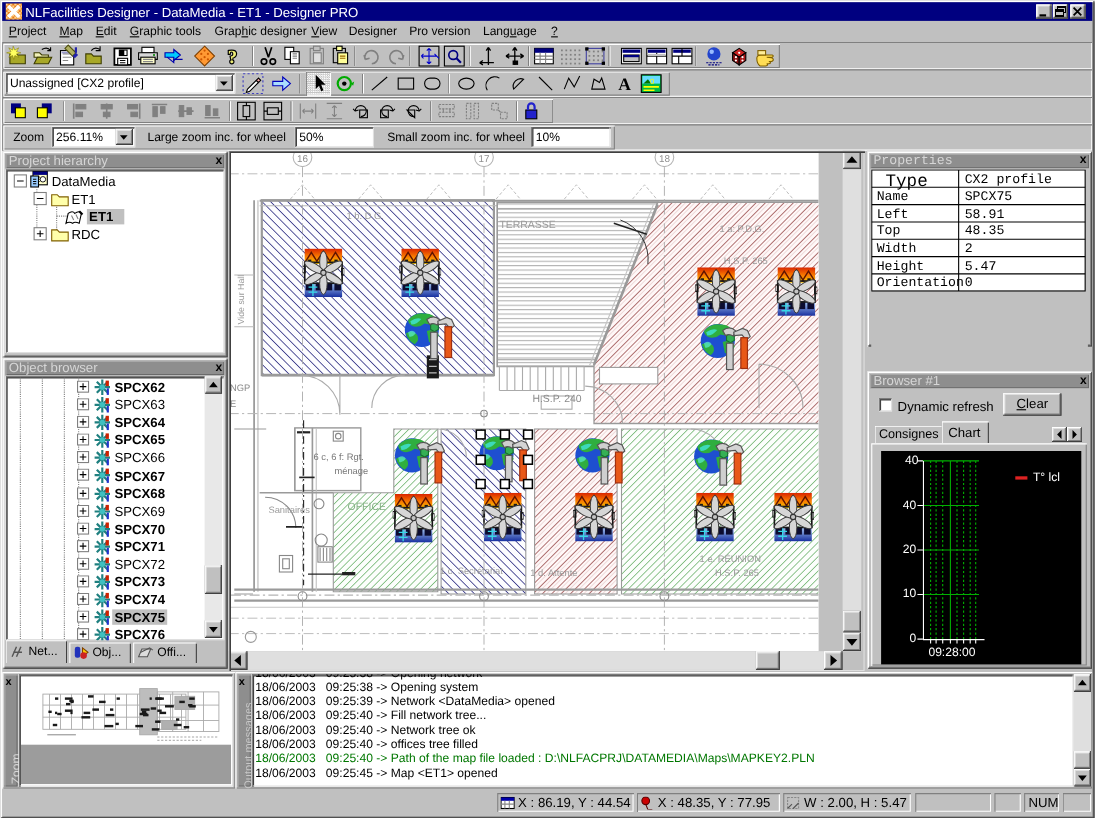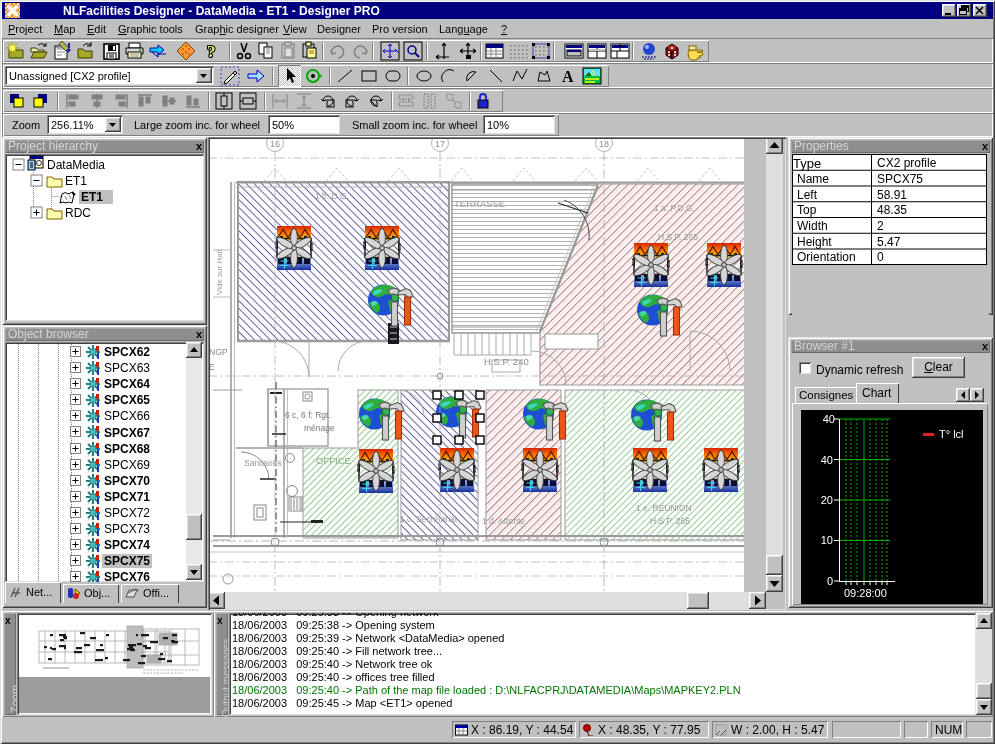--- a/index.html
+++ b/index.html
@@ -25,21 +25,21 @@
       <defs>
         <pattern id="chk" width="4" height="4" patternUnits="userSpaceOnUse">
           <rect width="4" height="4" fill="#e87818"></rect>
           <rect width="2" height="2" fill="#ffd890"></rect>
           <rect x="2" y="2" width="2" height="2" fill="#ffd890"></rect>
         </pattern>
       </defs>
       <rect width="15" height="15" fill="url(#chk)"></rect>
       <path d="M2.5,2.5 L12.5,12.5 M12.5,2.5 L2.5,12.5" stroke="#fff" stroke-width="3.4"></path>
     </svg>
- <div class="abs" style="left:21px;top:2px;color:#fff;font-weight:bold;font-size:12px;margin-left:40px;">NLFacilities Designer - DataMedia - ET1 - Designer PRO</div>
+ <div class="abs" style="left:21px;top:2px;color:#fff;font-weight:normal;font-size:12px;">NLFacilities Designer - DataMedia - ET1 - Designer PRO</div>
  <div class="abs rb" style="left:940px;top:2px;width:14px;height:13px;background:#c0c0c0">
       <svg width="14" height="13">
         <rect x="3" y="9" width="6" height="2" fill="#000"></rect>
       </svg>
     </div>
  <div class="abs rb" style="left:955px;top:2px;width:14px;height:13px;background:#c0c0c0">
       <svg width="14" height="13" shape-rendering="crispEdges">
         <rect x="4.5" y="1.5" width="7" height="6" fill="none" stroke="#000"></rect>
         <rect x="4.5" y="1.5" width="7" height="2" fill="#000"></rect>
         <rect x="2.5" y="4.5" width="7" height="6" fill="#c0c0c0" stroke="#000"></rect>
@@ -787,21 +787,21 @@
       <svg class="abs" style="left:65px;top:181px" width="12" height="12">
         <rect x="0.5" y="0.5" width="10" height="10" fill="#fff" stroke="#808080"></rect>
         <path d="M2.5,5.5 h6 M5.5,2.5 v6" stroke="#000"></path>
       </svg>
       <svg class="abs" style="left:80px;top:179px" width="16" height="16">
         <path d="M8,1 v14 M1,8 h14 M3,3 l10,10 M13,3 l-10,10" stroke="#208080" stroke-width="2"></path>
         <circle cx="8" cy="8" r="2.5" fill="#40c0c0"></circle>
         <rect x="11" y="2" width="3" height="5" fill="#cc2200"></rect>
         <rect x="12" y="9" width="2" height="6" fill="#2233cc"></rect>
       </svg>
-      <span class="abs" style="left:97px;top:180px;font-size:12px;font-weight:normal;padding:0 2px">SPCX73</span>
+      <span class="abs" style="left:97px;top:180px;font-size:12px;font-weight:bold;padding:0 2px">SPCX73</span>
       <svg class="abs" style="left:65px;top:197px" width="12" height="12">
         <rect x="0.5" y="0.5" width="10" height="10" fill="#fff" stroke="#808080"></rect>
         <path d="M2.5,5.5 h6 M5.5,2.5 v6" stroke="#000"></path>
       </svg>
       <svg class="abs" style="left:80px;top:195px" width="16" height="16">
         <path d="M8,1 v14 M1,8 h14 M3,3 l10,10 M13,3 l-10,10" stroke="#208080" stroke-width="2"></path>
         <circle cx="8" cy="8" r="2.5" fill="#40c0c0"></circle>
         <rect x="11" y="2" width="3" height="5" fill="#cc2200"></rect>
         <rect x="12" y="9" width="2" height="6" fill="#2233cc"></rect>
       </svg>
@@ -1090,34 +1090,34 @@
 <div class="abs rb" style="left:479px;top:0;width:22px;height:17px;background:#c0c0c0"></div>
 <div class="abs rb" style="left:541px;top:0;width:17px;height:17px;background:#c0c0c0">
         <svg width="17" height="17">
           <path d="M12,8.5 l-6,-5 v10z" fill="#000"></path>
         </svg>
       </div>
 </div>
 <div class="abs" style="left:0;top:0;width:578px;height:473px;box-shadow:inset 1px 1px 0 #808080, inset 2px 2px 0 #404040, inset -1px -1px 0 #dfdfdf;pointer-events:none"></div>
   </div>
 
-<div class="abs panel" style="left:788px;top:137px;width:205px;height:178px;">
+<div class="abs panel" style="left:788px;top:137px;width:205px;height:178px;font-family:Liberation Mono, monospace;">
  <div class="abs hdrbar" style="left:3px;top:3px;width:199px;height:13px;">Properties<span class="hdrx">x</span></div>
  <div class="abs" id="proptable" style="left:4px;top:17px;width:197px;height:177px;background:#c0c0c0">
       <svg class="abs" style="left:0;top:0" width="197" height="177">
         <rect x="0.5" y="0.5" width="194" height="110" fill="#fff" stroke="#000"></rect>
         <path d="M0.5,16.25 h194" stroke="#000"></path>
         <path d="M0.5,32.00 h194" stroke="#000"></path>
         <path d="M0.5,47.75 h194" stroke="#000"></path>
         <path d="M0.5,63.50 h194" stroke="#000"></path>
         <path d="M0.5,79.25 h194" stroke="#000"></path>
         <path d="M0.5,95.00 h194" stroke="#000"></path>
         <path d="M79.5,0.5 v110" stroke="#000"></path>
       </svg>
-      <span class="abs" style="left:1px;top:2px;font-size:13px">Type</span>
+      <span class="abs" style="left:13px;top:2px;font-size:16px">Type</span>
       <span class="abs" style="left:85px;top:2px;font-size:12px">CX2 profile</span>
       <span class="abs" style="left:5px;top:18px;font-size:12px">Name</span>
       <span class="abs" style="left:85px;top:18px;font-size:12px">SPCX75</span>
       <span class="abs" style="left:5px;top:34px;font-size:12px">Left</span>
       <span class="abs" style="left:85px;top:34px;font-size:12px">58.91</span>
       <span class="abs" style="left:5px;top:49px;font-size:12px">Top</span>
       <span class="abs" style="left:85px;top:49px;font-size:12px">48.35</span>
       <span class="abs" style="left:5px;top:65px;font-size:12px">Width</span>
       <span class="abs" style="left:85px;top:65px;font-size:12px">2</span>
       <span class="abs" style="left:5px;top:81px;font-size:12px">Height</span>

